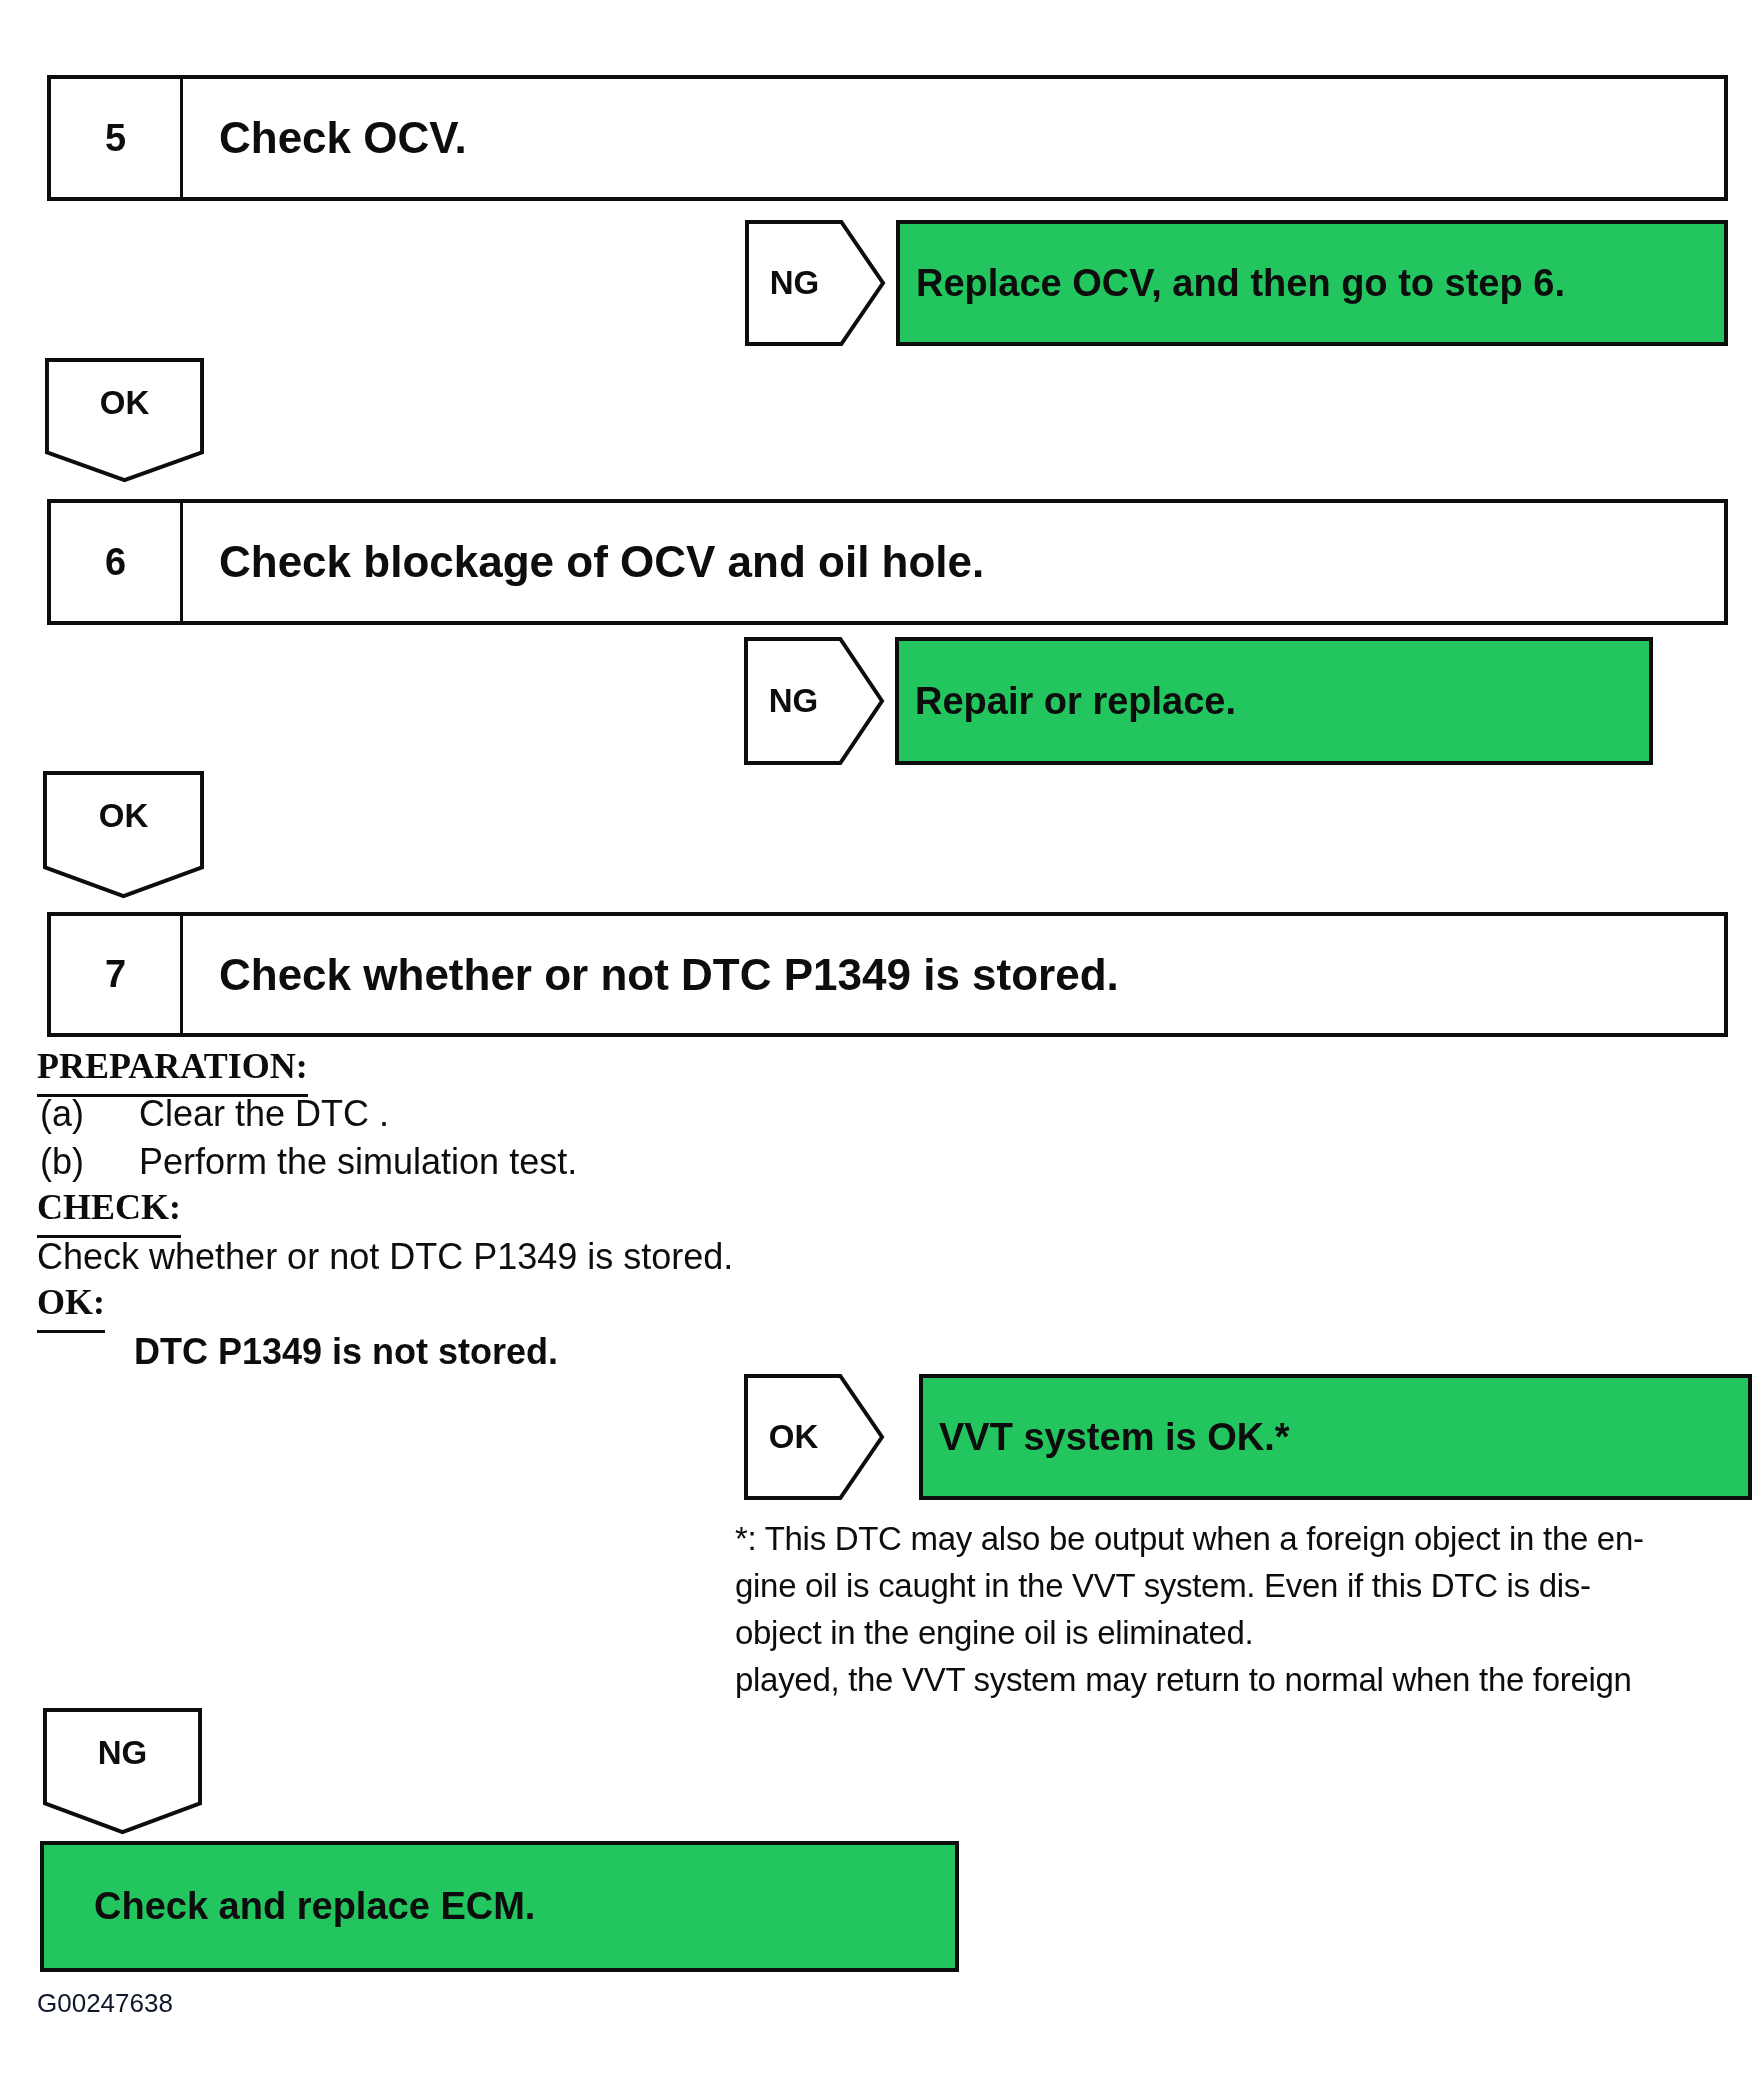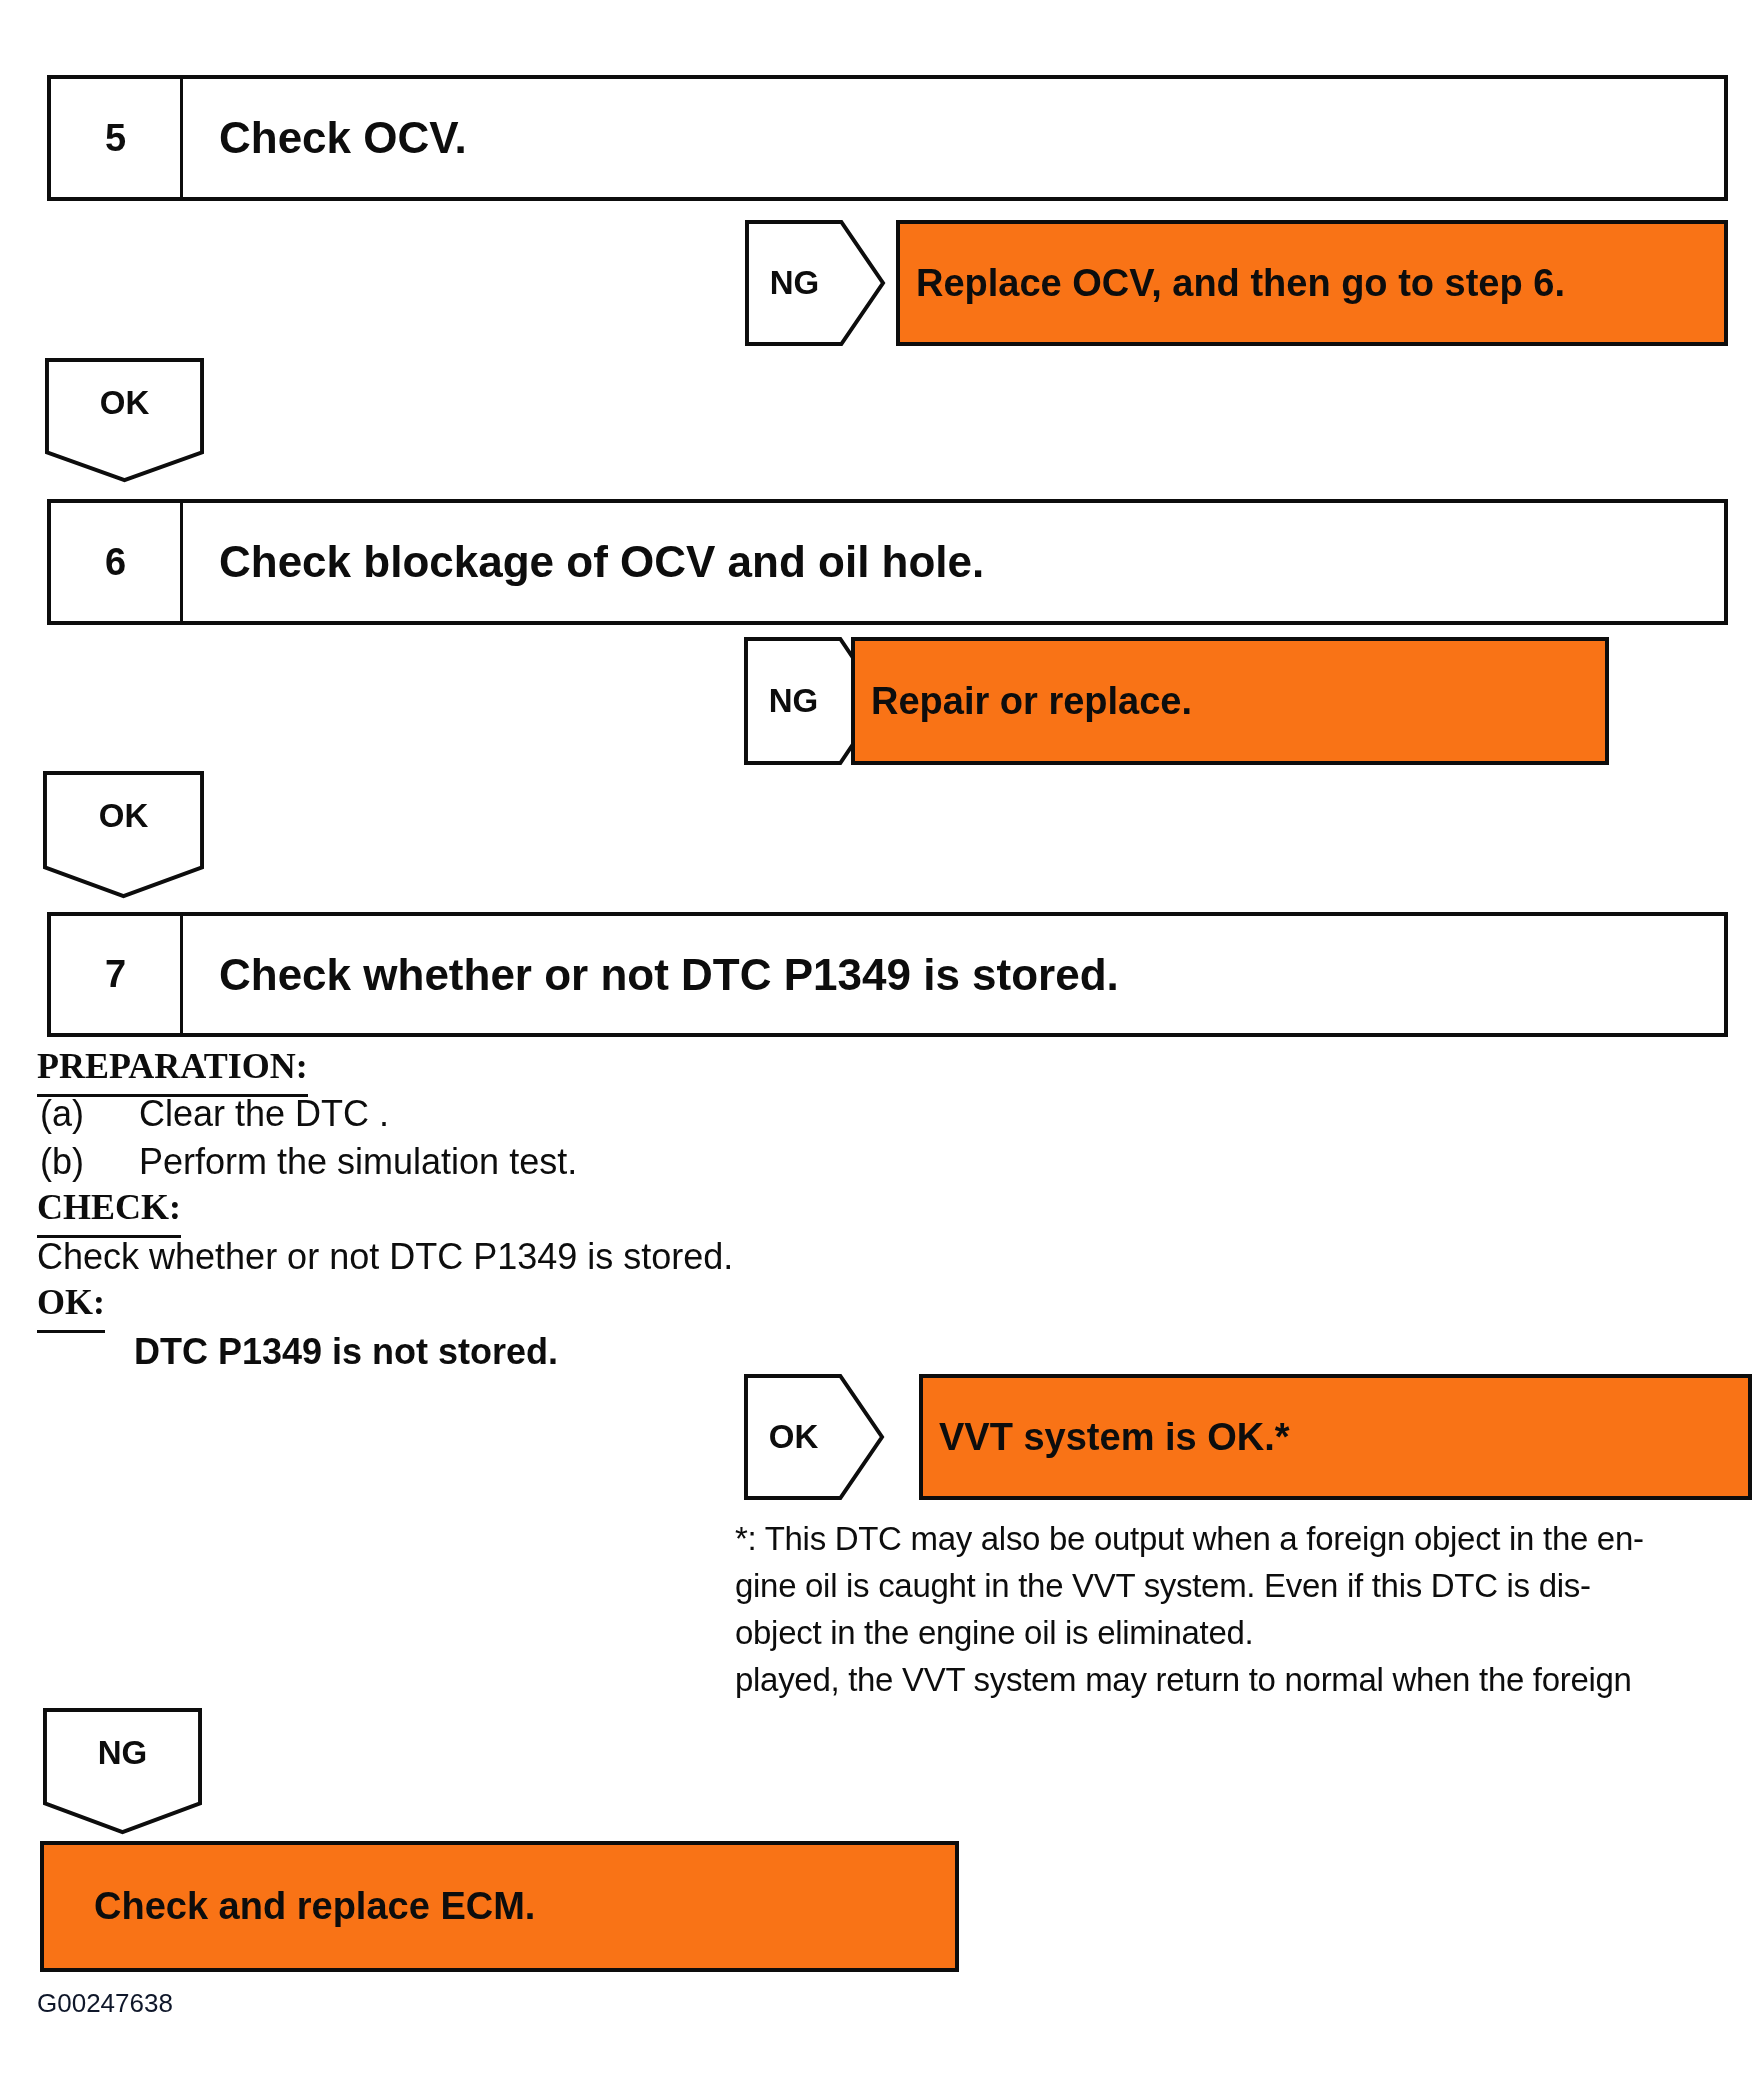--- a/index.html
+++ b/index.html
@@ -9,21 +9,21 @@
   }
   
   .pbox { position:absolute; box-sizing:border-box; background:#fff;
           border:4px solid #0d0d0d; display:flex; align-items:stretch; }
   .pbox .num { width:129px; border-right:3px solid #0d0d0d; display:flex;
                align-items:center; justify-content:center;
                font-weight:bold; font-size:38px; }
   .pbox .title { flex:1; display:flex; align-items:center; padding-left:22px;
                  font-weight:bold; font-size:44px; white-space:nowrap;margin-left:14px; }
   
-  .rbox { position:absolute; box-sizing:border-box; background:#f97316;
+  .rbox { position:absolute; box-sizing:border-box; background:#22c55e;
           border:4px solid #0d0d0d; display:flex; align-items:center;
           padding-left:16px; font-weight:bold; font-size:38px; white-space:nowrap; }
   
   .pent { position:absolute; }
   .pent svg { position:absolute; left:0; top:0; width:100%; height:100%; }
   .pent .lbl { position:absolute; font-weight:bold; font-size:33px; }
   .pent-right .lbl { left:0; top:0; width:99px; height:100%; display:flex;
                      align-items:center; justify-content:center; }
   .pent-down .lbl { left:0; top:26px; width:100%; text-align:center; }
   
@@ -67,21 +67,21 @@
     <div class="num">6</div>
     <div class="title">Check blockage of OCV and oil hole.</div>
   </div>
 
   <div class="pent pent-right" style="left:744px; top:637px; width:141px; height:128px;">
     <svg viewBox="0 0 142 129" preserveAspectRatio="none">
       <polygon points="2,2 97,2 139,64.5 97,127 2,127" fill="#ffffff" stroke="#0d0d0d" stroke-width="4" stroke-linejoin="miter"></polygon>
     </svg>
     <span class="lbl">NG</span>
   </div>
-  <div class="rbox" style="left:851px; top:637px; width:758px; height:128px;">
+  <div class="rbox" style="left:895px; top:637px; width:758px; height:128px;">
     <span>Repair or replace.</span>
   </div>
 
   <div class="pent pent-down" style="left:43px; top:771px; width:161px; height:128px;">
     <svg viewBox="0 0 163 129" preserveAspectRatio="none">
       <polygon points="2,2 161,2 161,97 81.5,126 2,97" fill="#ffffff" stroke="#0d0d0d" stroke-width="4" stroke-linejoin="miter"></polygon>
     </svg>
     <span class="lbl">OK</span>
   </div>
 

